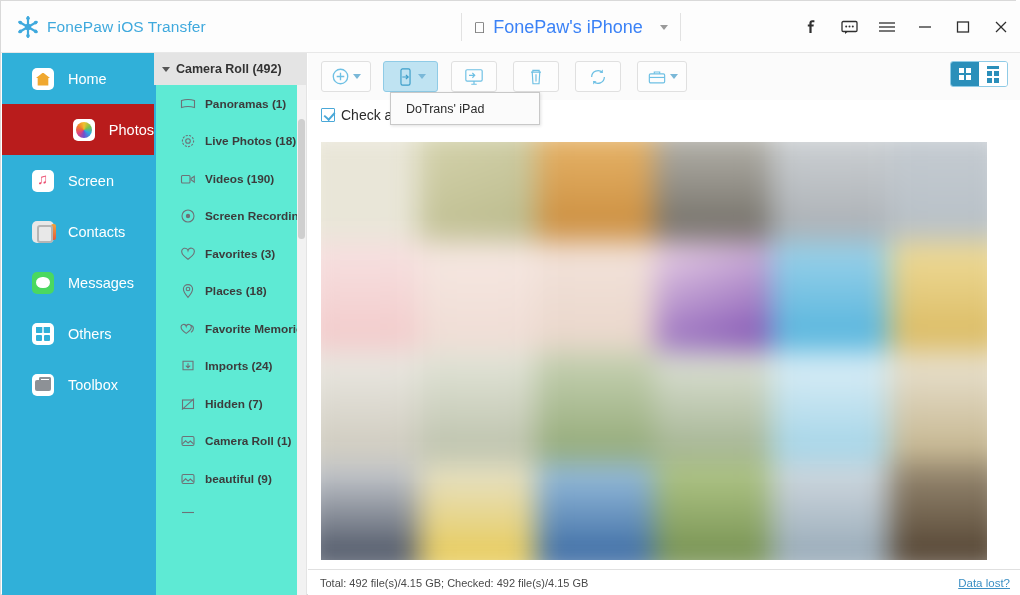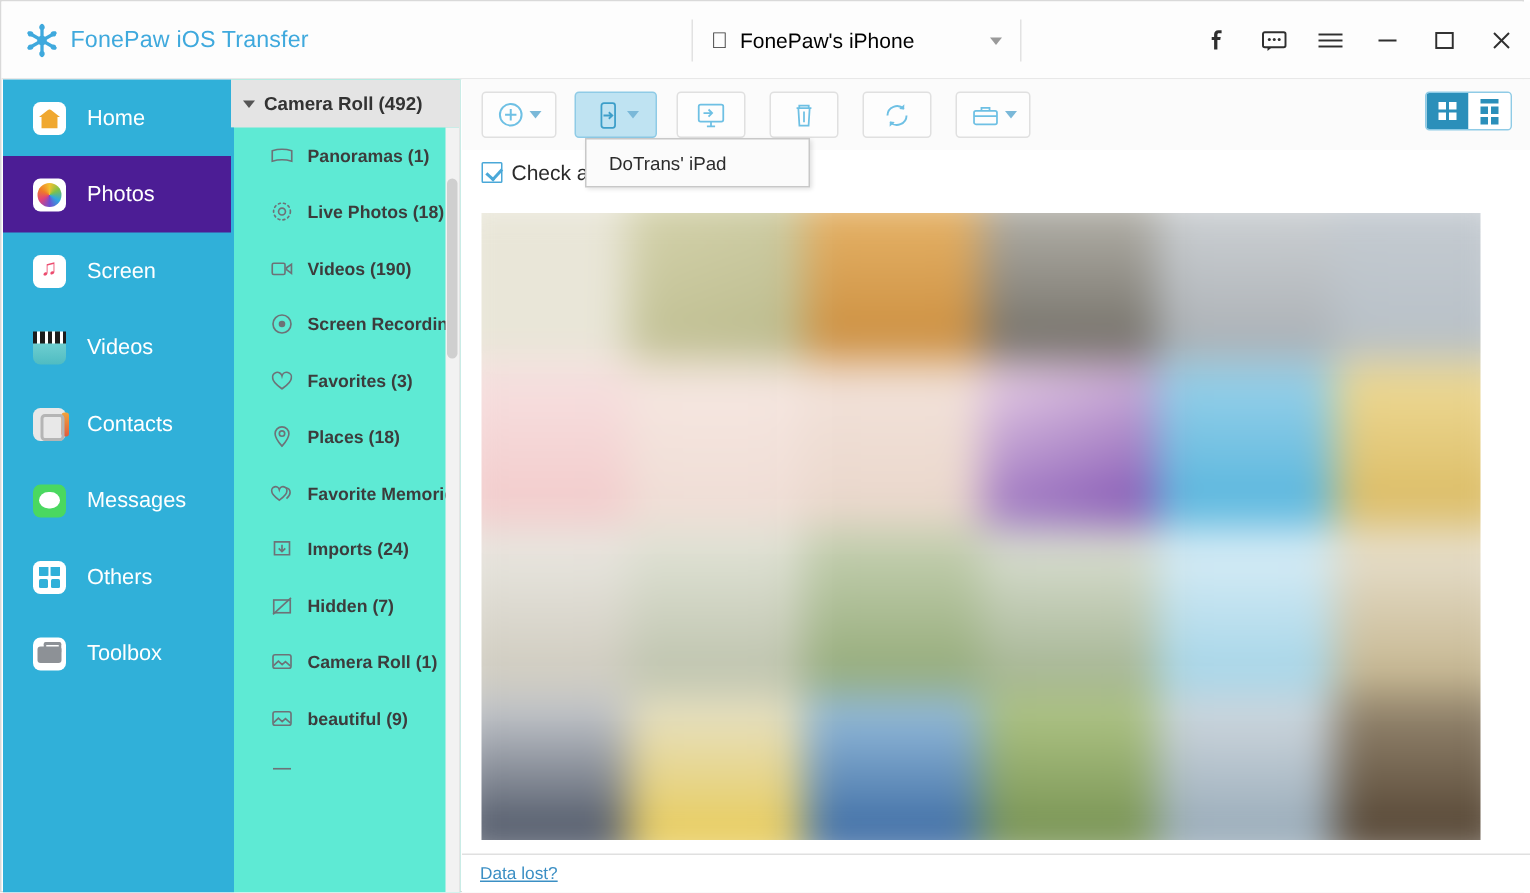--- a/index.html
+++ b/index.html
@@ -30,21 +30,21 @@
     font-size: 15.5px; color: #3fa9dd; letter-spacing: .1px;
   }
   .device-sel {
     position: absolute; left: 460px; top: 12px;
     width: 220px; height: 28px;
     display: flex; align-items: center; gap: 8px;
     border-left: 1px solid #e2e2e2; border-right: 1px solid #e2e2e2;
     padding: 0 12px;
   }
   .apple-glyph { font-size: 15px; color: #2b2b2b; line-height: 1; }
-  .device-name { font-size: 14px; color: #000000; flex: 1; }
+  .device-name { font-size: 18px; color: #3b82f6; flex: 1; }
   .caret-sm {
     width: 0; height: 0;
     border-left: 4.5px solid transparent;
     border-right: 4.5px solid transparent;
     border-top: 5px solid #9a9a9a;
   }
   .win-tools {
     position: absolute; right: 10px; top: 0;
     height: 52px; display: flex; align-items: center; gap: 18px;
   }
@@ -53,23 +53,23 @@
   .wt svg { display: block; }
 
   
   .sidebar {
     position: absolute; left: 1px; top: 52px;
     width: 152px; height: 542px;
     background: #30b0d9;
   }
   .side-item {
     height: 51px; display: flex; align-items: center;
-    padding-left: 20px; gap: 14px; cursor: pointer;
-  }
-  .side-item.active { background: #4c1d95; }
+    padding-left: 30px; gap: 14px; cursor: pointer;
+  }
+  .side-item.active { background: #b91c1c; justify-content: flex-end; }
   .side-label { color: #ffffff; font-size: 14.5px; }
   .side-ic { width: 22px; height: 22px; border-radius: 5px; position: relative;
              flex: 0 0 22px; }
 
   
   .ic-home { background:#ffffff; }
   .ic-home::after { content:""; position:absolute; left:4px; top:5px; width:14px; height:13px;
      background:#f0a830; clip-path: polygon(50% 0, 100% 42%, 88% 42%, 88% 100%, 12% 100%, 12% 42%, 0 42%); }
   .ic-photos { background:#ffffff; }
   .ic-photos::after { content:""; position:absolute; left:3px; top:3px; width:16px; height:16px;
@@ -311,24 +311,20 @@
     </div>
     <div class="side-item active">
       <span class="side-ic ic-photos"></span>
       <span class="side-label">Photos</span>
     </div>
     <div class="side-item">
       <span class="side-ic ic-music"></span>
       <span class="side-label">Screen</span>
     </div>
     <div class="side-item">
-      <span class="side-ic ic-videos"></span>
-      <span class="side-label">Videos</span>
-    </div>
-    <div class="side-item">
       <span class="side-ic ic-contacts"></span>
       <span class="side-label">Contacts</span>
     </div>
     <div class="side-item">
       <span class="side-ic ic-messages"></span>
       <span class="side-label">Messages</span>
     </div>
     <div class="side-item">
       <span class="side-ic ic-others">
         <i class="q" style="left:4px;top:4px"></i>
@@ -586,16 +582,17 @@
         <div class="cell" style="background:linear-gradient(180deg,#cfd2d6,#3b4456)"></div>
         <div class="cell" style="background:linear-gradient(180deg,#e6e3cf,#e8c84a)"></div>
         <div class="cell" style="background:linear-gradient(180deg,#9ec4e0,#2f5f9b)"></div>
         <div class="cell" style="background:linear-gradient(180deg,#b4c98a,#6e8a4a)"></div>
         <div class="cell" style="background:linear-gradient(180deg,#d4dce2,#8fa3b2)"></div>
         <div class="cell" style="background:linear-gradient(180deg,#9a8c74,#4a3a2a)"></div>
       </div>
     </div>
 
     <div class="statusbar">
+      <span class="status-text">Total: 492 file(s)/4.15 GB; Checked: 492 file(s)/4.15 GB</span>
       <span class="data-lost">Data lost?</span>
     </div>
   </div>
 </div>
 
 </body></html>

